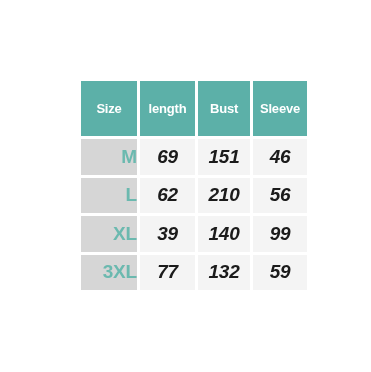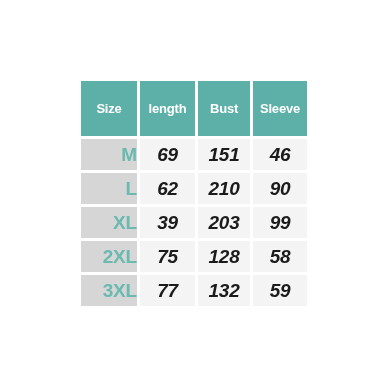--- a/index.html
+++ b/index.html
@@ -103,33 +103,27 @@
       <tr>
         <td class="size-cell">M</td>
         <td class="value-cell">69</td>
         <td class="value-cell">151</td>
         <td class="value-cell">46</td>
       </tr>
       <tr>
         <td class="size-cell">L</td>
         <td class="value-cell">62</td>
         <td class="value-cell">210</td>
-        <td class="value-cell">90</td>
+        <td class="value-cell">56</td>
       </tr>
       <tr>
         <td class="size-cell">XL</td>
         <td class="value-cell">39</td>
-        <td class="value-cell">203</td>
+        <td class="value-cell">140</td>
         <td class="value-cell">99</td>
-      </tr>
-      <tr>
-        <td class="size-cell">2XL</td>
-        <td class="value-cell">75</td>
-        <td class="value-cell">128</td>
-        <td class="value-cell">58</td>
       </tr>
       <tr>
         <td class="size-cell">3XL</td>
         <td class="value-cell">77</td>
         <td class="value-cell">132</td>
         <td class="value-cell">59</td>
       </tr>
     </tbody>
   </table>
 </div>

